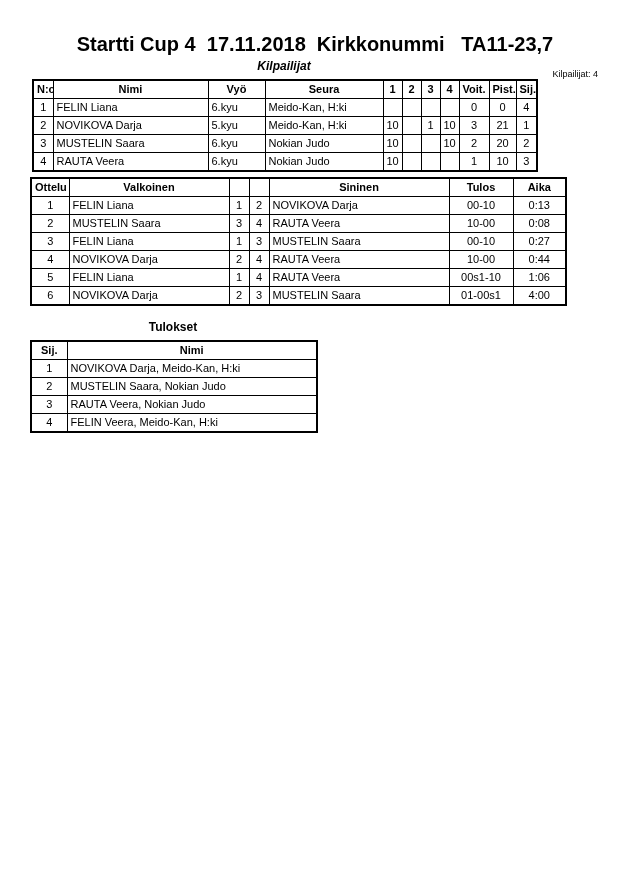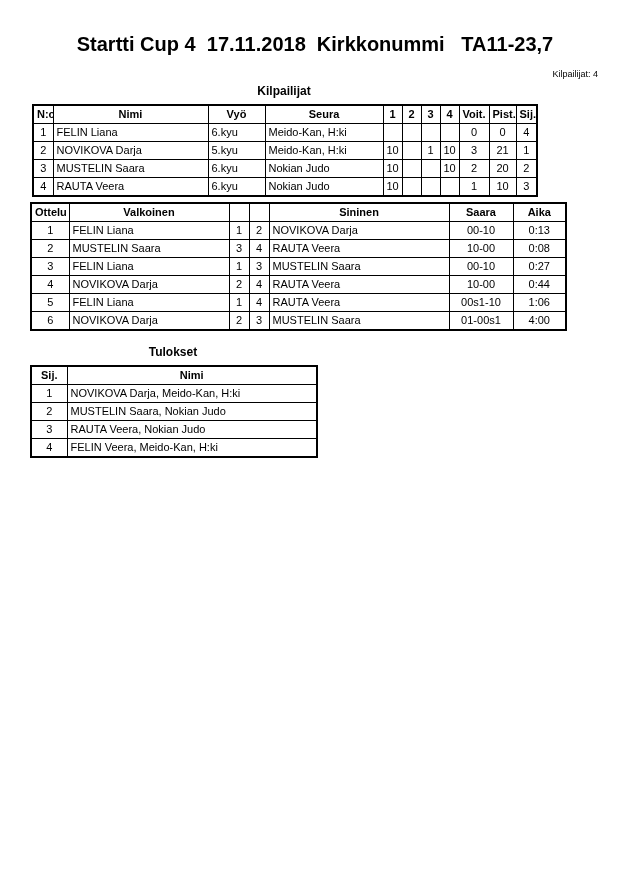--- a/index.html
+++ b/index.html
@@ -11,21 +11,21 @@
     border-radius: 29px;
   }
   .title {
     margin: 0; padding-top: 33px;
     text-align: center; font-size: 20px; font-weight: bold;
     white-space: pre;
   }
   .sec-head {
     font-weight: bold; font-size: 12px; text-align: center;
   }
-  #competitors-heading { width: 504px; margin: 28px 0 0 32px; }
+  #competitors-heading { width: 504px; margin: 3px 0 0 32px; font-style: italic; }
   .count-label {
     position: absolute; top: 69px; right: 32px;
     font-size: 9px; font-weight: normal;
   }
   table.sheet {
     border-collapse: collapse; table-layout: fixed;
     border: 2px solid #000; background: #fff;
   }
   .sheet th, .sheet td {
     border: 1px solid #000;
@@ -147,21 +147,21 @@
         <col style="width:64px">
         <col style="width:53px">
     </colgroup>
     <thead>
       <tr>
         <th>Ottelu</th>
         <th>Valkoinen</th>
         <th></th>
         <th></th>
         <th>Sininen</th>
-        <th>Saara</th>
+        <th>Tulos</th>
         <th>Aika</th>
       </tr>
     </thead>
     <tbody>
       <tr>
         <td class="ac">1</td>
         <td class="al">FELIN Liana</td>
         <td class="ac">1</td>
         <td class="ac">2</td>
         <td class="al">NOVIKOVA Darja</td>

